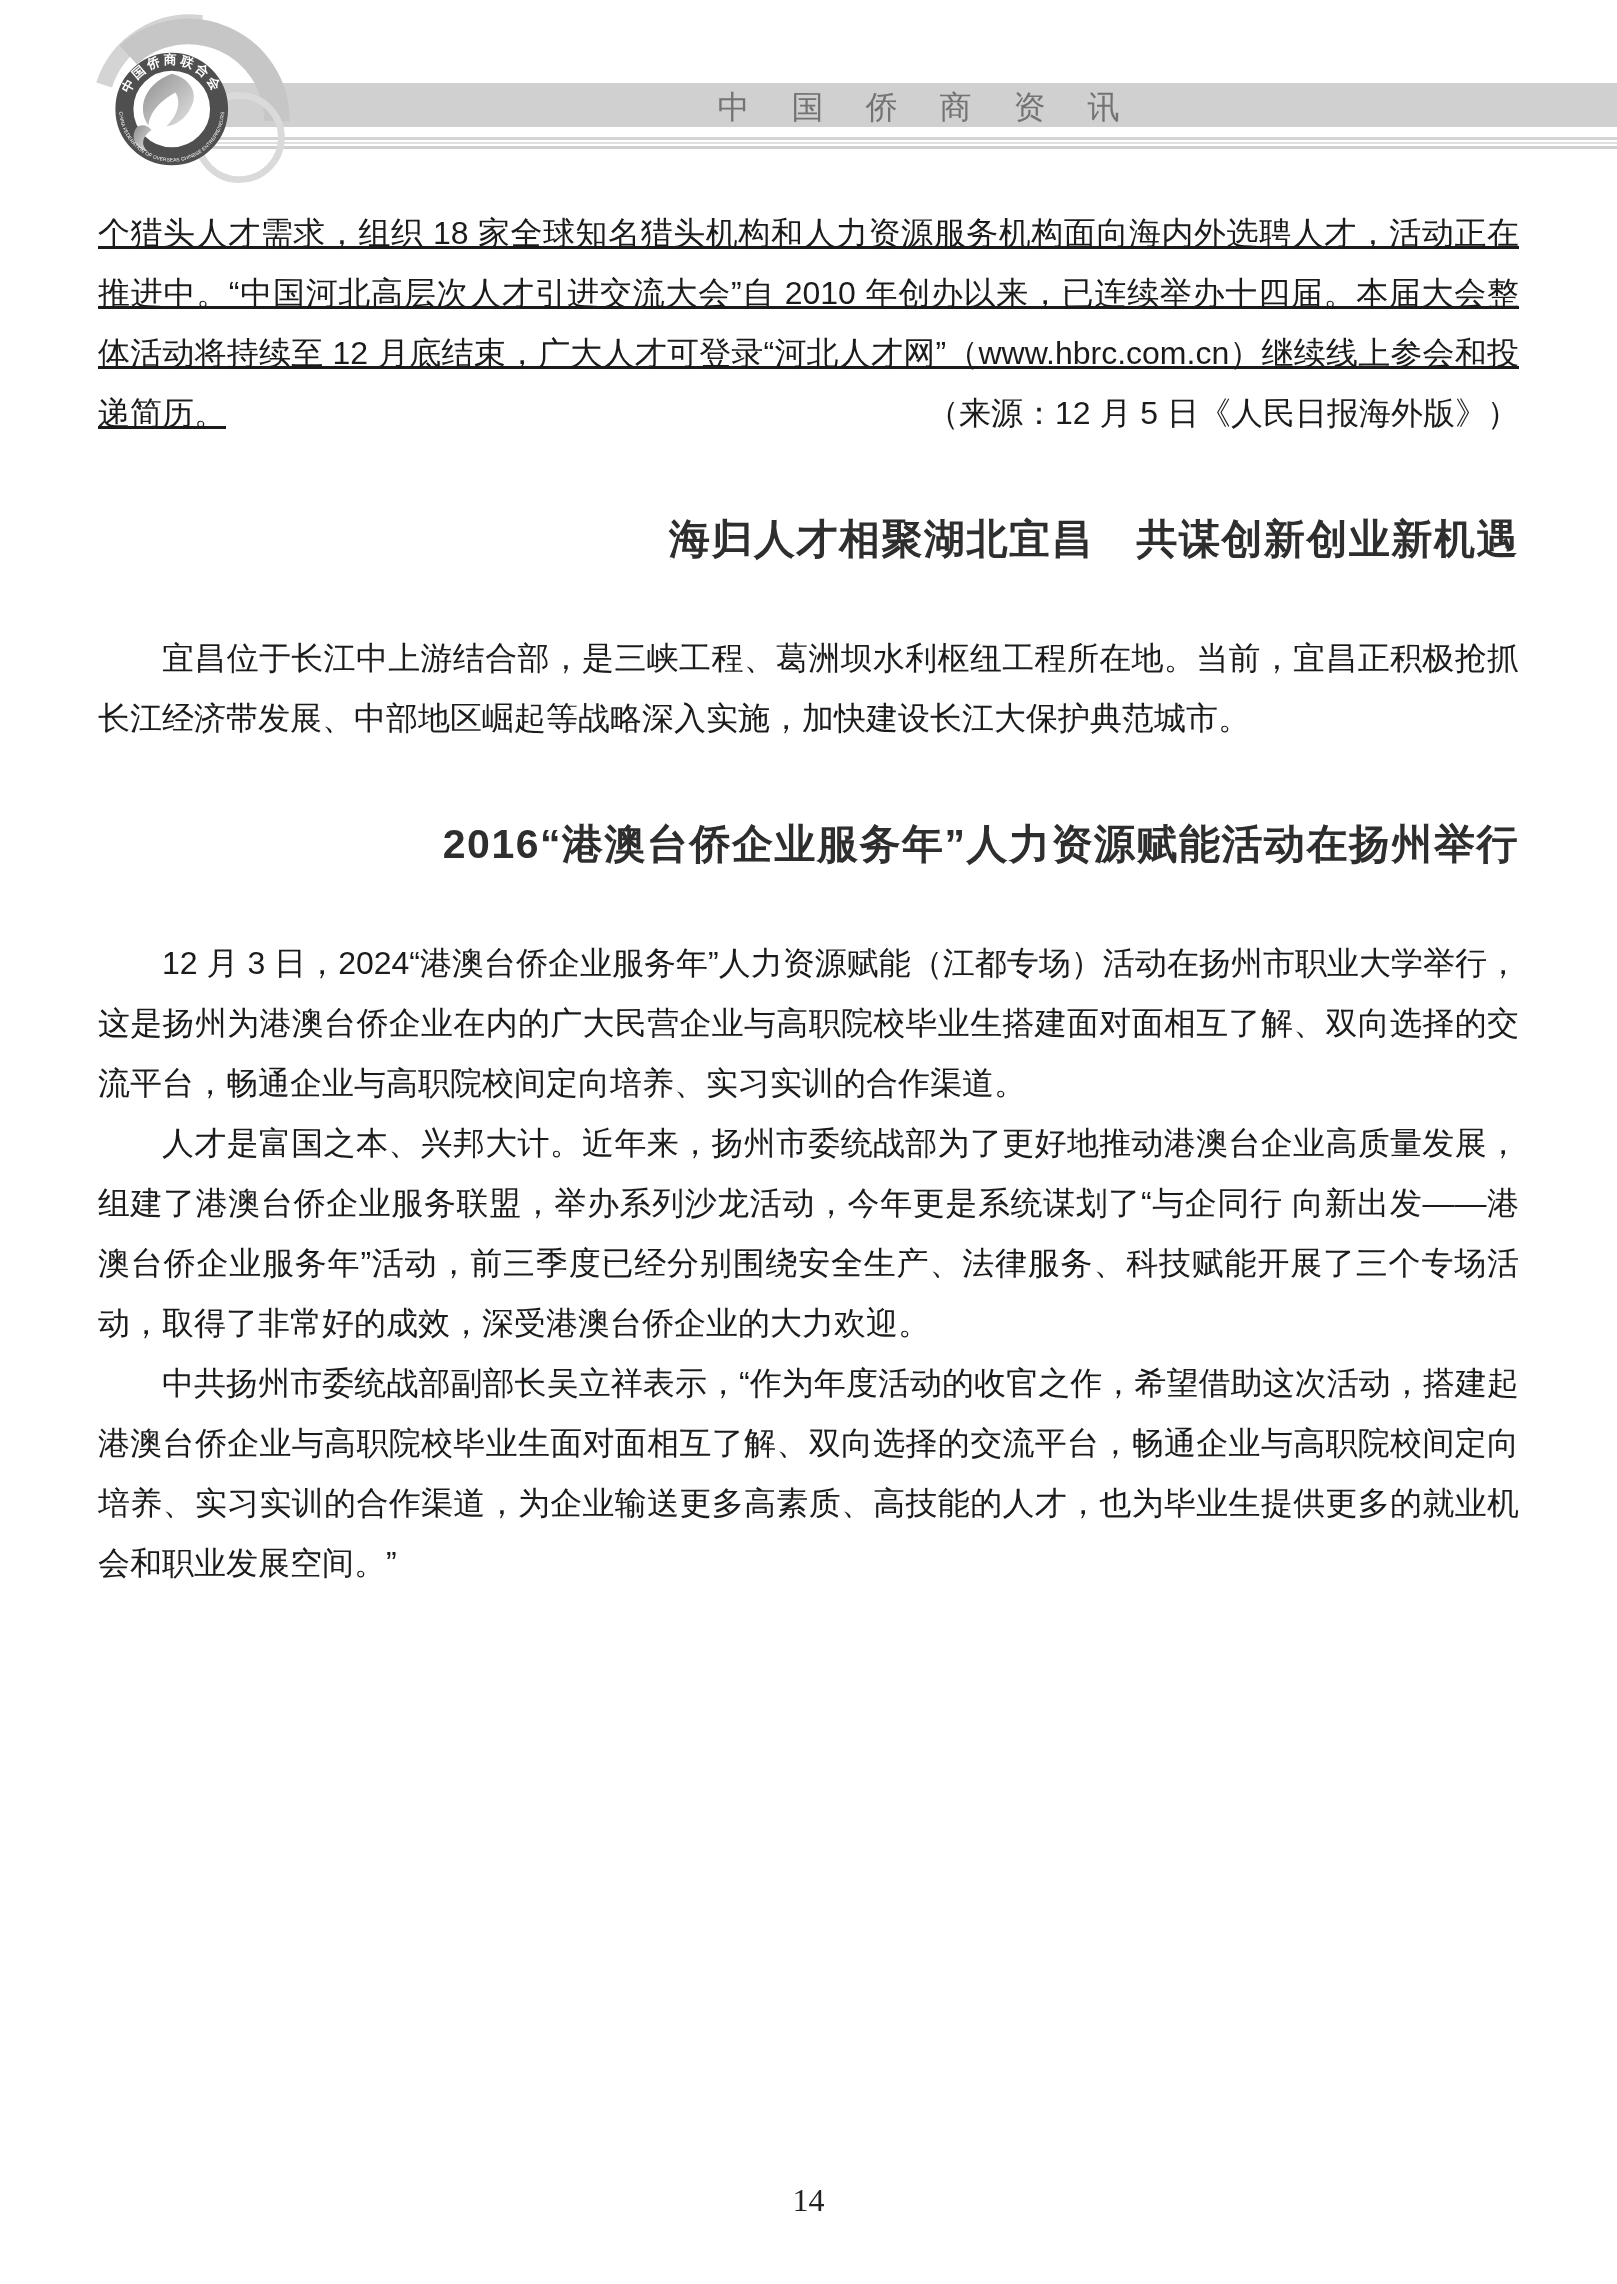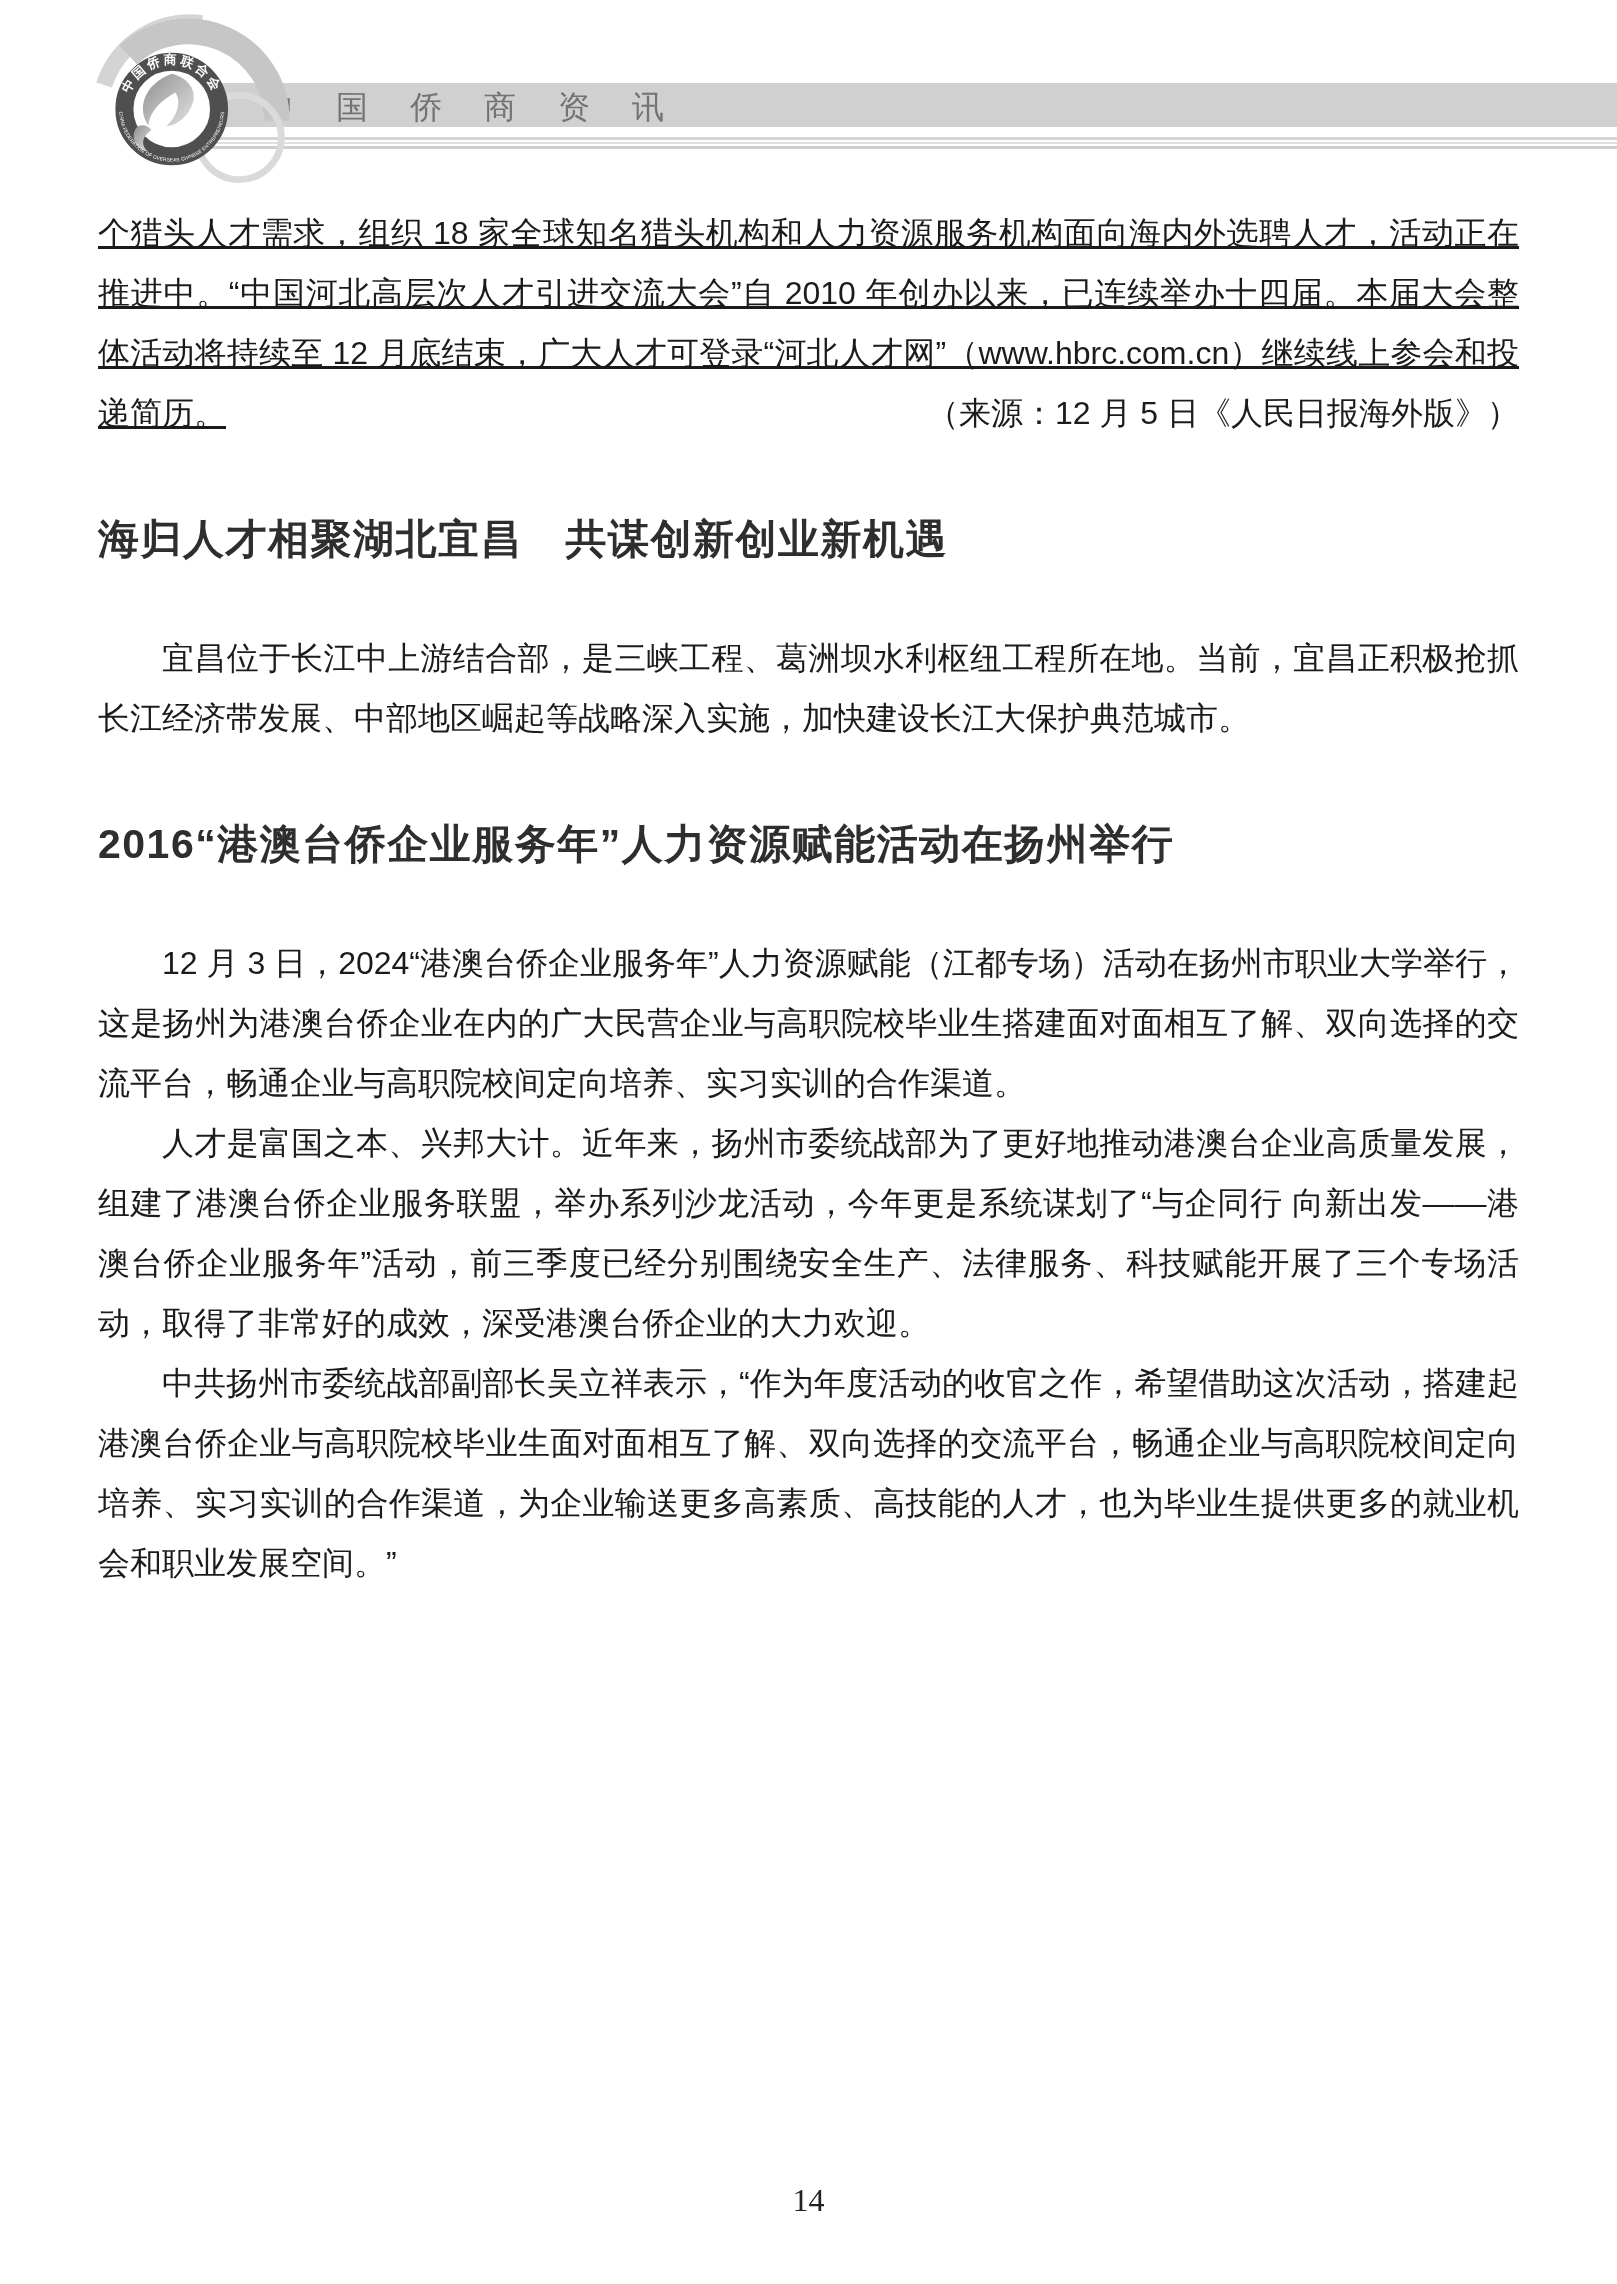--- a/index.html
+++ b/index.html
@@ -8,21 +8,21 @@
     width:1617px;height:2284px;
     margin:0 auto;
     background:#ffffff;
     overflow:hidden;
     font-family:"Liberation Sans","DejaVu Sans",sans-serif;
     color:#1b1b1b;
   }
   
   .masthead-bar{
     position:absolute;left:199px;right:0;top:83px;height:44px;
-    background:#d0d0d0;z-index:1;
+    background:#d0d0d0;z-index:1;text-align:center;
   }
   .masthead-text{
     display:block;
     padding-left:63px;
     font-size:32px;line-height:48px;
     letter-spacing:42px;
     color:#737373;
     white-space:nowrap;
   }
   .rule{position:absolute;right:0;z-index:0;}
@@ -52,21 +52,21 @@
   .source{
     float:right;
     white-space:nowrap;
     text-indent:0;
   }
   .article-title{
     margin:69px 0 62px 0;
     font-size:41px;
     line-height:54px;
     font-weight:bold;
-    text-align:left;
+    text-align:right;
     color:#2e2e2e;
     letter-spacing:1.5px;
   }
   .page-number{
     position:absolute;left:0;right:0;bottom:65px;
     text-align:center;
     font-size:32px;color:#222222;font-family:Liberation Serif, serif;
   }
 </style>
 </head>

